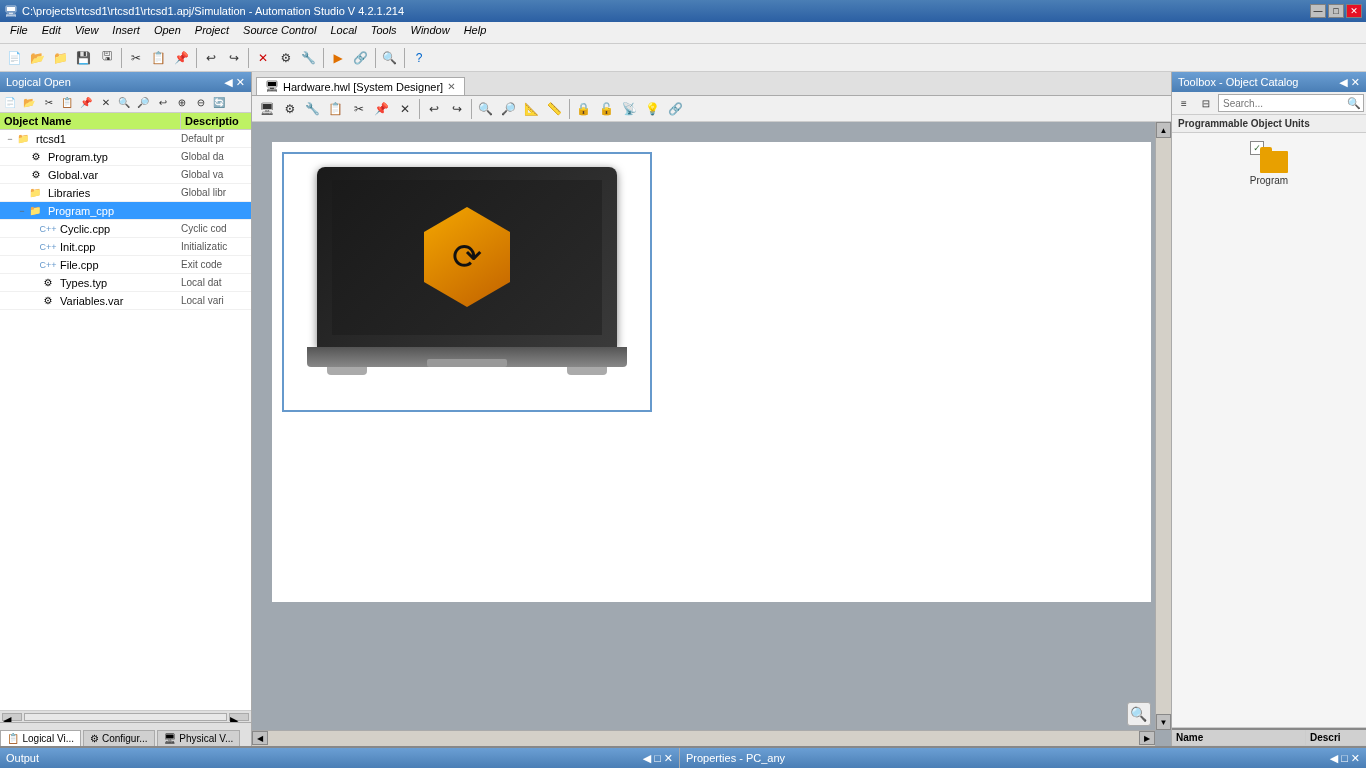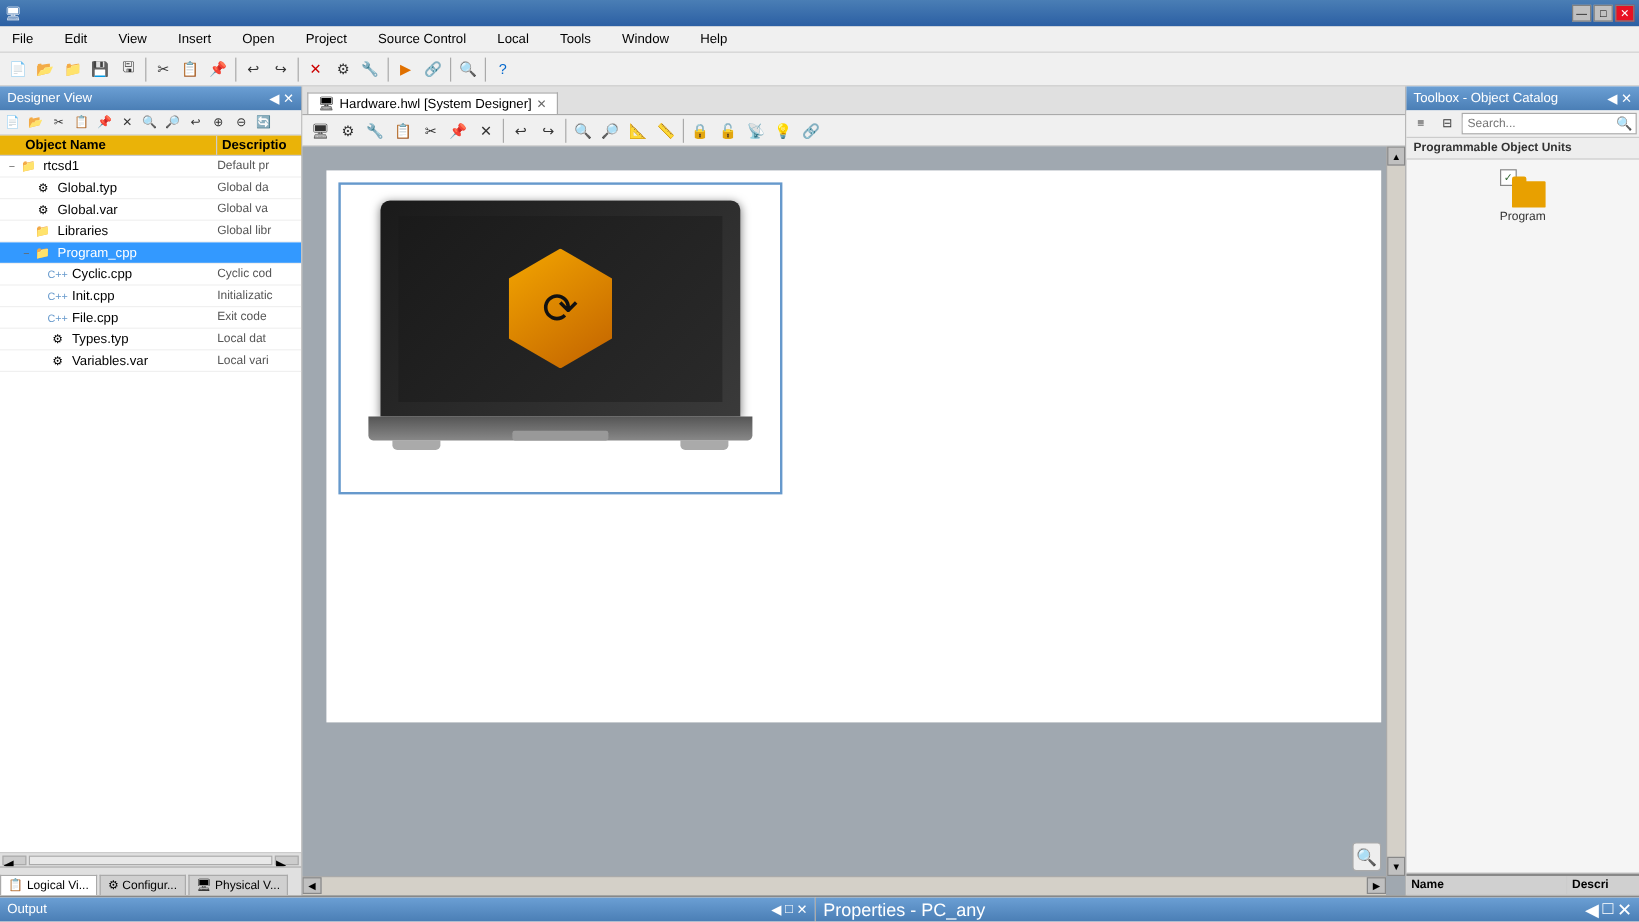--- a/index.html
+++ b/index.html
@@ -6,41 +6,41 @@
     body { font-family: 'Segoe UI', Tahoma, sans-serif; font-size: 11px; background: #d4d0c8; overflow: hidden; width: 1366px; height: 768px; }
     
     
     #title-bar { background: linear-gradient(to bottom, #4a7eb5, #2b5fa3); height: 22px; display: flex; align-items: center; justify-content: space-between; padding: 0 4px; color: white; font-size: 11px; }
     #title-bar-text { display: flex; align-items: center; gap: 4px; }
     #title-controls { display: flex; gap: 2px; }
     .title-btn { width: 16px; height: 14px; background: #c0c0c0; border: 1px solid #808080; font-size: 9px; display: flex; align-items: center; justify-content: center; cursor: pointer; color: black; }
     .title-btn.close { background: #e81123; color: white; }
 
     
-    #menu-bar { background: #f0f0f0; height: 22px; display: flex; align-items: center; padding: 0 4px; border-bottom: 1px solid #ccc; gap: 14px; }
+    #menu-bar { background: #f0f0f0; height: 22px; display: flex; align-items: flex-start; padding: 0 4px; border-bottom: 1px solid #ccc; gap: 2px; font-style: italic; }
     .menu-item { padding: 2px 6px; cursor: pointer; font-size: 11px; color: #000; }
 
     
     #toolbar-area { background: #f0f0f0; border-bottom: 1px solid #ccc; padding: 2px 4px; display: flex; flex-wrap: wrap; gap: 1px; align-items: center; min-height: 28px; }
     .toolbar-btn { width: 22px; height: 22px; background: #f0f0f0; border: 1px solid transparent; display: flex; align-items: center; justify-content: center; cursor: pointer; font-size: 12px; color: #333; }
     .toolbar-sep { width: 1px; height: 20px; background: #aaa; margin: 0 2px; }
     .toolbar-btn-red { color: #cc0000; }
     .toolbar-btn-orange { color: #e07000; }
     .toolbar-btn-blue { color: #0066cc; }
 
     
     #main-layout { display: flex; height: calc(768px - 22px - 22px - 28px - 22px); }
 
     
     #left-panel { width: 252px; display: flex; flex-direction: column; border-right: 1px solid #aaa; background: #f5f5f5; }
     #left-panel-header { background: linear-gradient(to bottom, #6b9fd4, #4a7eb5); color: white; font-size: 11px; padding: 2px 6px; display: flex; justify-content: space-between; align-items: center; height: 20px; }
     #left-panel-toolbar { background: #f0f0f0; border-bottom: 1px solid #ccc; padding: 1px 2px; display: flex; flex-wrap: wrap; gap: 1px; }
     .lp-btn { width: 18px; height: 18px; font-size: 10px; display: flex; align-items: center; justify-content: center; cursor: pointer; color: #333; border: 1px solid transparent; }
     
-    #tree-header { display: flex; background: #eab308; border-bottom: 1px solid #ccc; font-size: 11px; font-weight: bold; padding-left: 17px; }
+    #tree-header { display: flex; background: #bef264; border-bottom: 1px solid #ccc; font-size: 11px; font-weight: bold; }
     .tree-col1 { flex: 1; padding: 2px 4px; border-right: 1px solid #ccc; }
     .tree-col2 { width: 70px; padding: 2px 4px; }
     
     #tree-area { flex: 1; overflow: auto; background: white; }
     .tree-item { display: flex; align-items: center; height: 18px; cursor: pointer; font-size: 11px; border-bottom: 1px solid #f0f0f0; }
     .tree-item.selected { background: #3399ff; color: white; }
     .tree-indent { display: inline-block; }
     .tree-icon { width: 16px; height: 16px; display: inline-flex; align-items: center; justify-content: center; font-size: 10px; margin-right: 2px; }
     .tree-label { flex: 1; padding: 0 2px; overflow: hidden; white-space: nowrap; }
     .tree-desc { width: 70px; font-size: 10px; color: #555; overflow: hidden; white-space: nowrap; padding-right: 16px; }
@@ -93,35 +93,36 @@
 
     
     #bottom-area { height: 200px; display: flex; border-top: 2px solid #888; }
     
     
     #output-panel { width: 680px; background: #f5f5f5; border-right: 1px solid #aaa; display: flex; flex-direction: column; }
     #output-header { background: linear-gradient(to bottom, #6b9fd4, #4a7eb5); color: white; font-size: 11px; padding: 2px 6px; display: flex; justify-content: space-between; align-items: center; height: 20px; }
     
     
     #props-panel { flex: 1; background: #f5f5f5; display: flex; flex-direction: column; }
-    #props-header { background: linear-gradient(to bottom, #6b9fd4, #4a7eb5); color: white; font-size: 15px; padding: 2px 6px; display: flex; justify-content: space-between; align-items: center; height: 20px; }
+    #props-header { background: linear-gradient(to bottom, #6b9fd4, #4a7eb5); color: white; font-size: 11px; padding: 2px 6px; display: flex; justify-content: space-between; align-items: center; height: 20px; }
 
     
     #left-scroll { height: 12px; background: #e0e0e0; border-top: 1px solid #ccc; display: flex; align-items: center; }
 
     
     .icon-folder { color: #e8a000; }
     .icon-cpp { color: #6699cc; }
   </style>
 </head>
 <body>
 
 <div id="title-bar">
   <div id="title-bar-text">
     <span>🖥</span>
+    <span>C:\projects\rtcsd1\rtcsd1\rtcsd1.apj/Simulation - Automation Studio V 4.2.1.214</span>
   </div>
   <div id="title-controls">
     <div class="title-btn">—</div>
     <div class="title-btn">□</div>
     <div class="title-btn close">✕</div>
   </div>
 </div>
 
 <div id="menu-bar">
   <div class="menu-item">File</div>
@@ -160,21 +161,21 @@
   <div class="toolbar-sep"></div>
   <div class="toolbar-btn">🔍</div>
   <div class="toolbar-sep"></div>
   <div class="toolbar-btn toolbar-btn-blue">?</div>
 </div>
 
 <div id="main-layout">
 
   <div id="left-panel">
     <div id="left-panel-header">
-      <span>Designer View</span>
+      <span>Logical Open</span>
       <div style="display:flex;gap:3px;">
         <span style="cursor:pointer;">◀</span>
         <span style="cursor:pointer;">✕</span>
       </div>
     </div>
     <div id="left-panel-toolbar">
       <div class="lp-btn">📄</div>
       <div class="lp-btn">📂</div>
       <div class="lp-btn">✂</div>
       <div class="lp-btn">📋</div>
@@ -198,21 +199,21 @@
         <div class="expand-btn">−</div>
         <div class="tree-icon icon-folder">📁</div>
         <div class="tree-label">rtcsd1</div>
         <div class="tree-desc">Default pr</div>
       </div>
 
       <div class="tree-item">
         <div class="tree-indent" style="width:16px;"></div>
         <div class="expand-btn"></div>
         <div class="tree-icon" style="font-size:10px;">⚙</div>
-        <div class="tree-label">Global.typ</div>
+        <div class="tree-label">Program.typ</div>
         <div class="tree-desc">Global da</div>
       </div>
 
       <div class="tree-item">
         <div class="tree-indent" style="width:16px;"></div>
         <div class="expand-btn"></div>
         <div class="tree-icon" style="font-size:10px;">⚙</div>
         <div class="tree-label">Global.var</div>
         <div class="tree-desc">Global va</div>
       </div>

